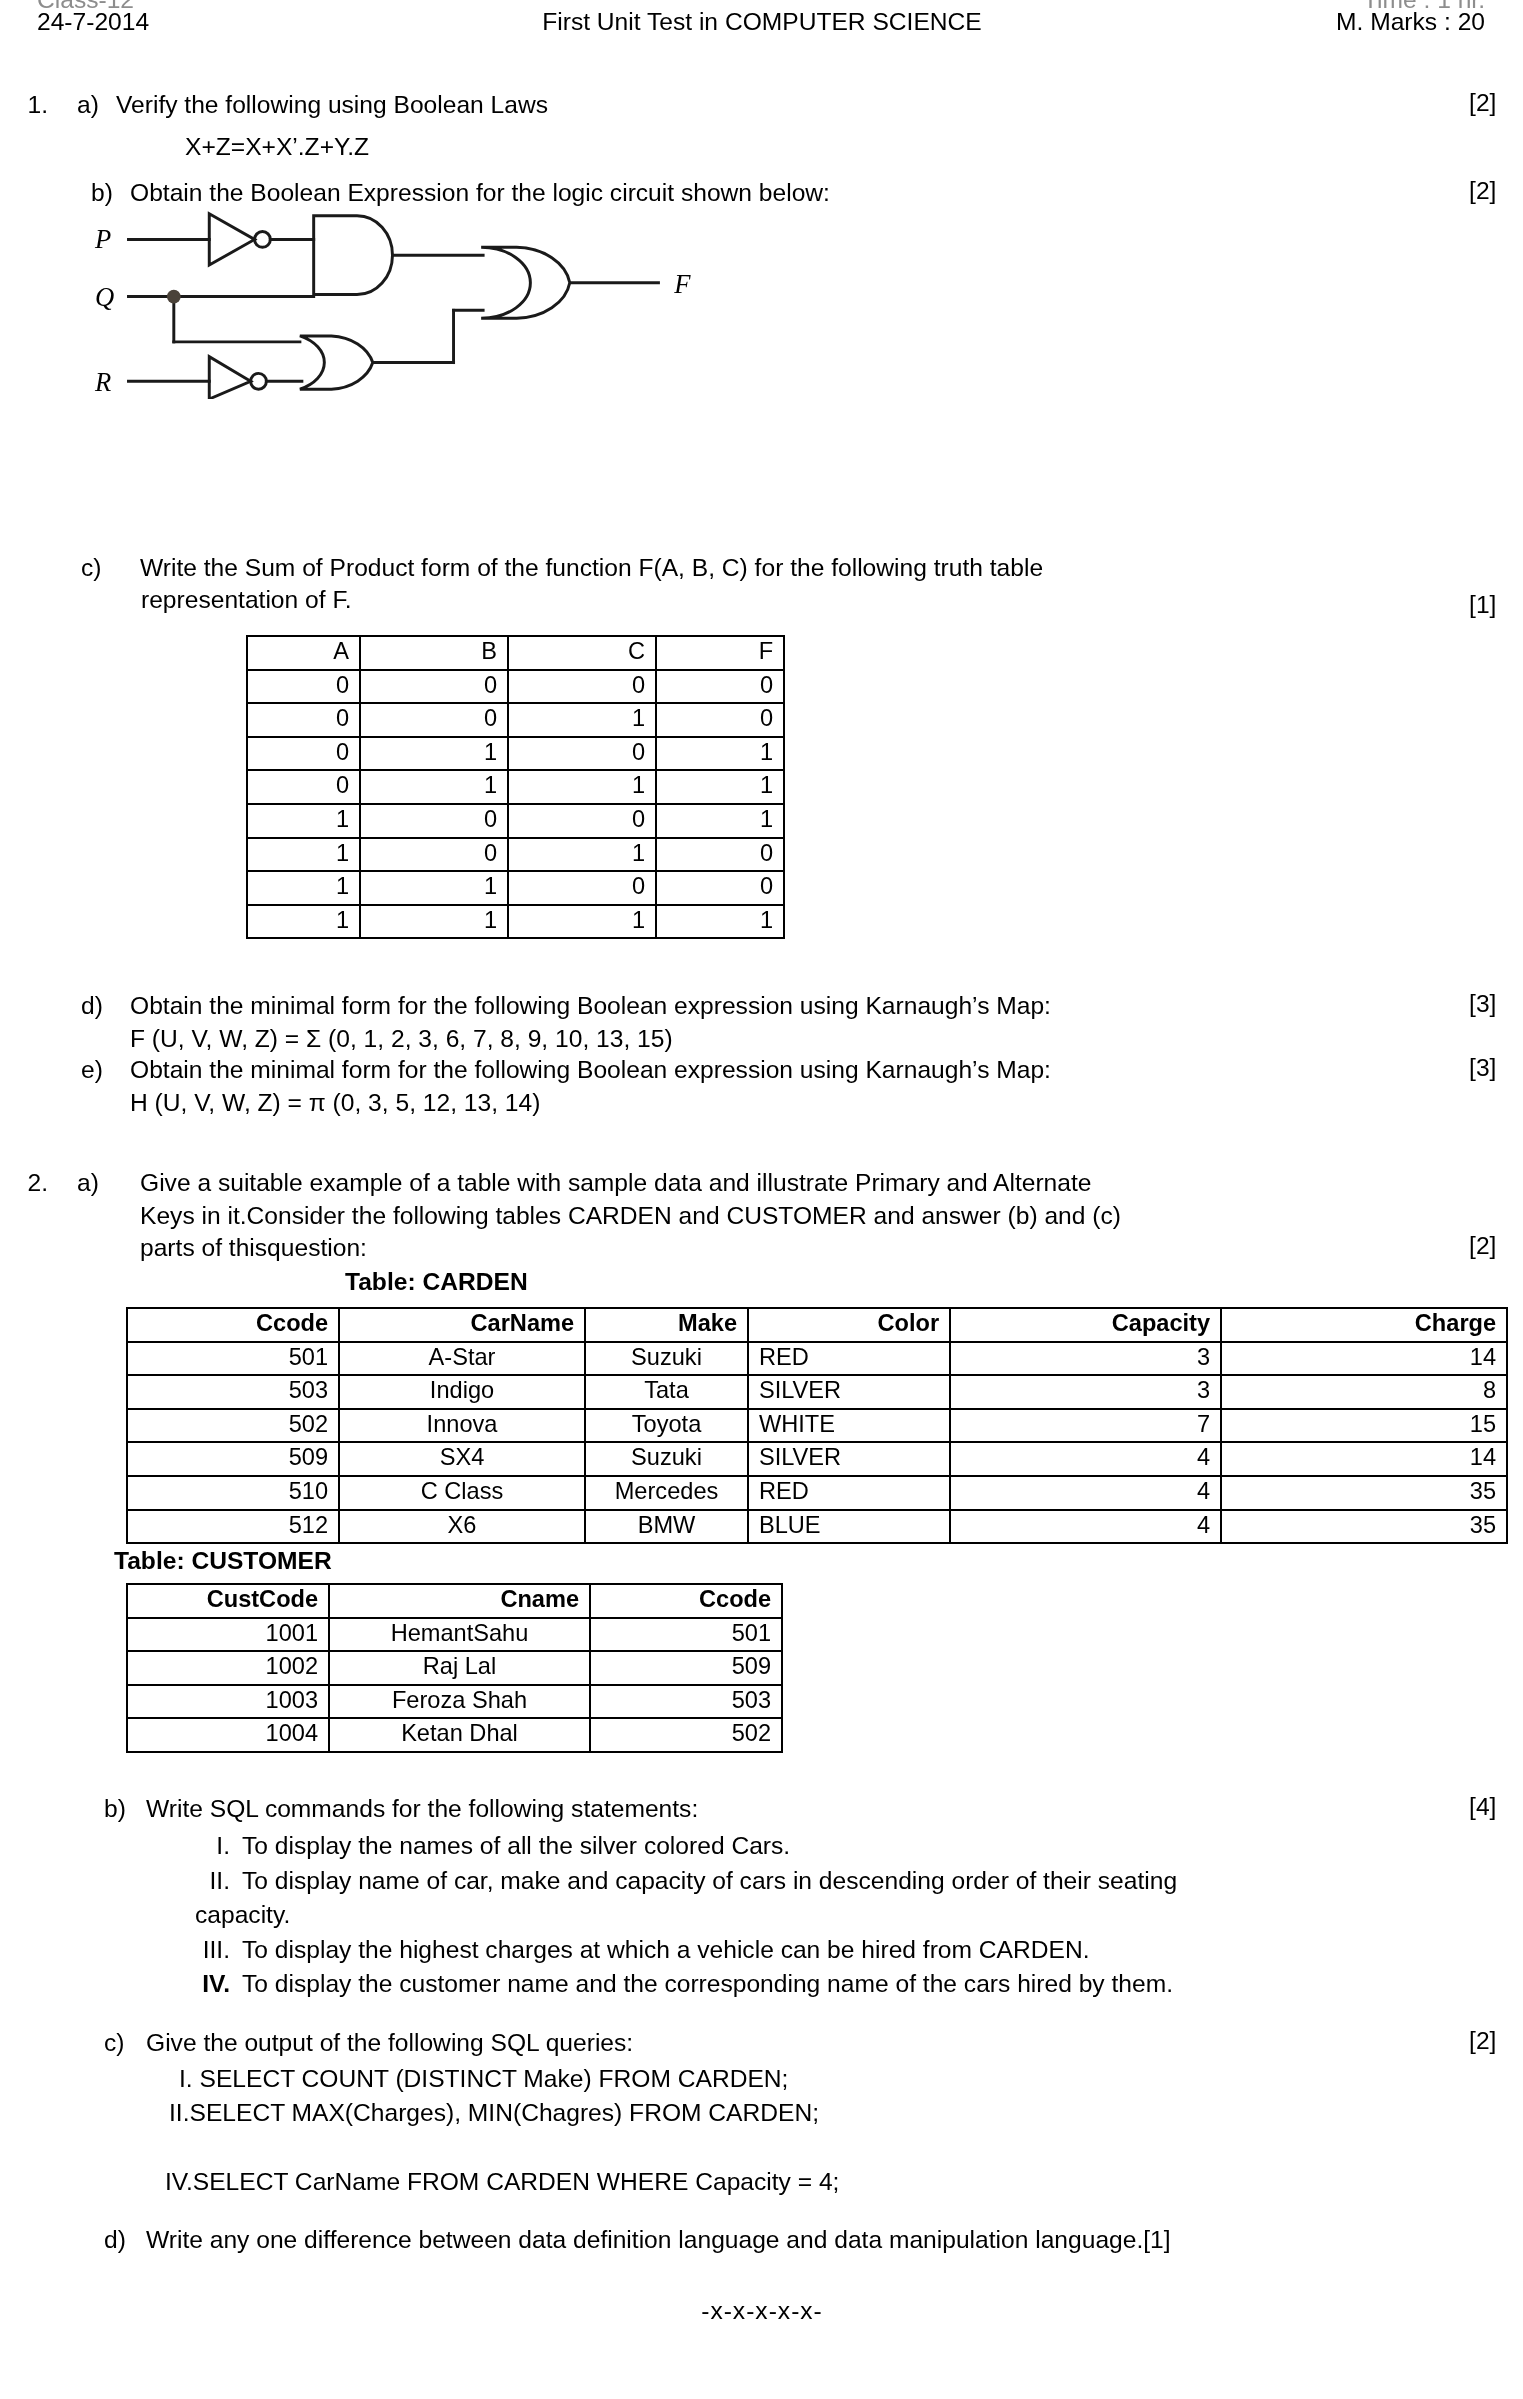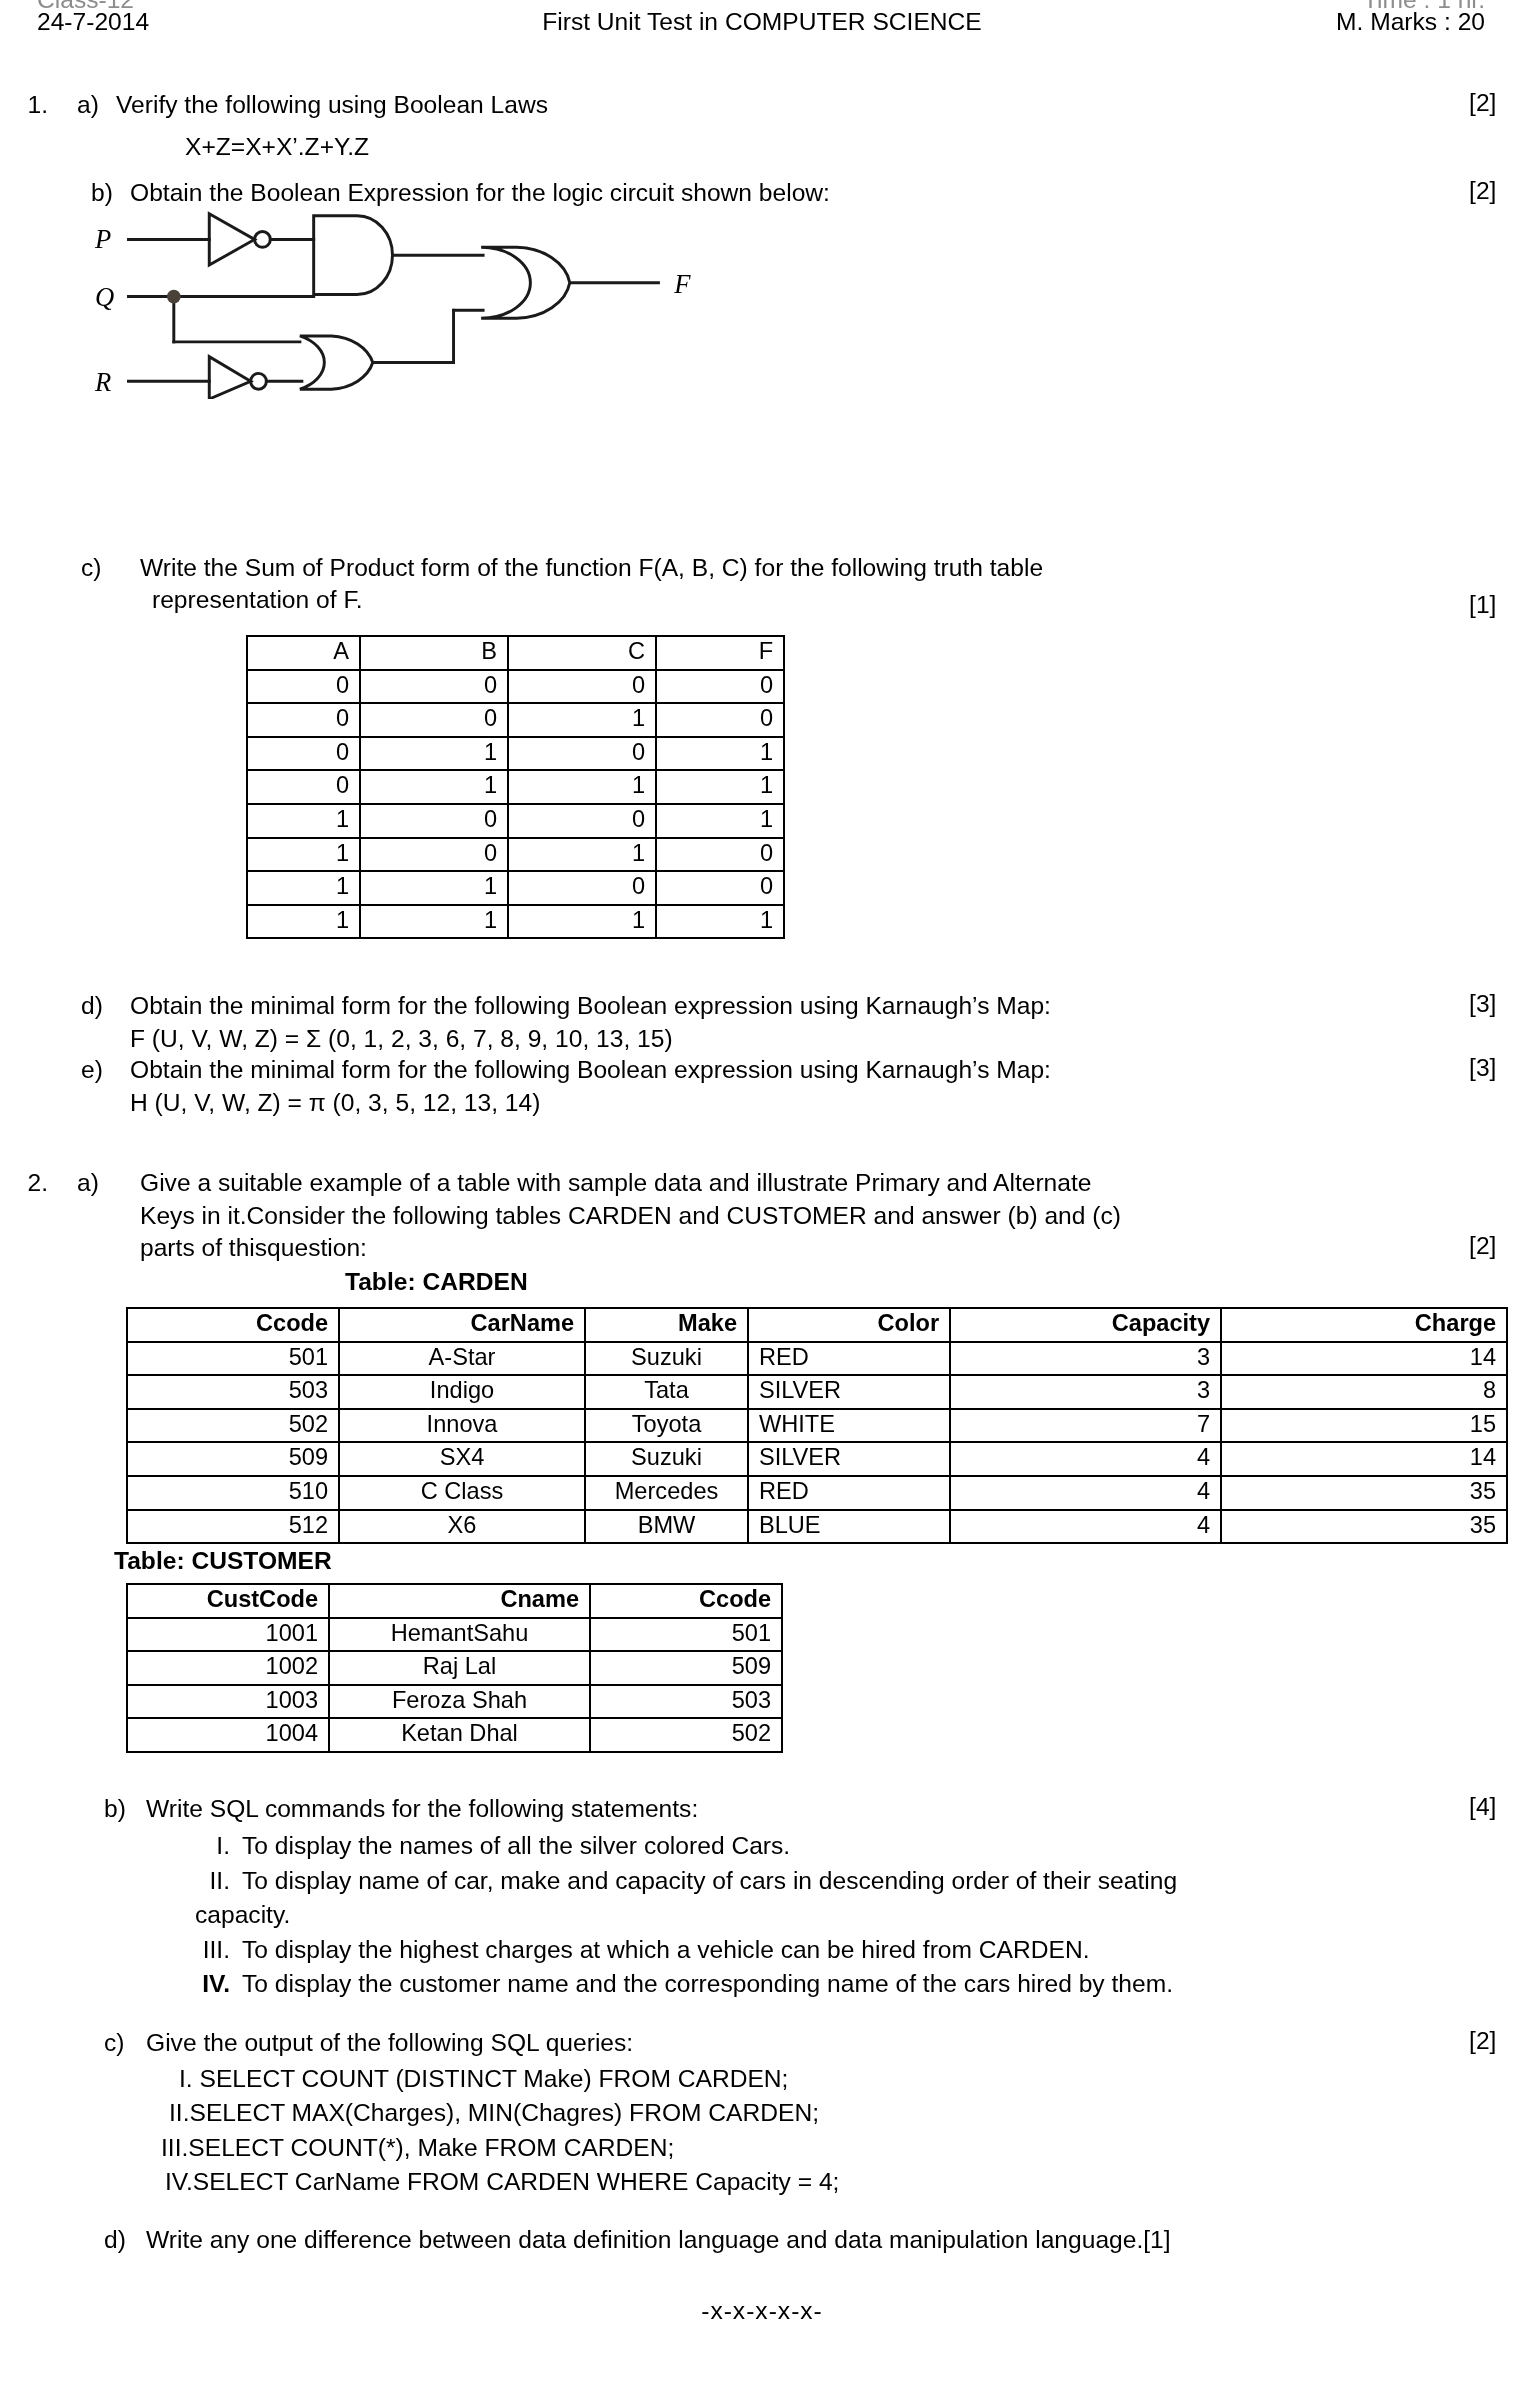--- a/index.html
+++ b/index.html
@@ -208,21 +208,21 @@
 
       <text class="lbl" x="6" y="47" fill="#000">P</text>
       <text class="lbl" x="6" y="106" fill="#000">Q</text>
       <text class="lbl" x="6" y="192" fill="#000">R</text>
       <text class="lbl" x="594" y="92" fill="#000">F</text>
     </svg>
   </div>
 
   <span class="q" style="left:81px; top:552px;">c)</span>
   <span class="q" style="left:140px; top:552px;">Write the Sum of Product form of the function F(A, B, C) for the following truth table</span>
-  <span class="q" style="left:152px; top:584px;">representation of F.</span>
+  <span class="q" style="left:141px; top:584px;">representation of F.</span>
   <span class="marks-box" style="top:591px;">[1]</span>
 
   <table class="grid" id="truth-table">
     <thead>
       <tr>
         <th class="c0">A</th>
         <th class="c1">B</th>
         <th class="c2">C</th>
         <th class="c3">F</th>
       </tr>
@@ -411,21 +411,20 @@
 
   <span class="q" style="left:169px; top:1968px; text-align:right; width:61px;font-weight:bold;">IV.</span>
   <span class="q" style="left:242px; top:1968px;">To display the customer name and the corresponding name of the cars hired by them.</span>
 
   <span class="q" style="left:104px; top:2027px;">c)</span>
   <span class="q" style="left:146px; top:2027px;">Give the output of the following SQL queries:</span>
   <span class="marks-box" style="top:2027px;">[2]</span>
 
   <span class="q" style="left:169px; top:2097px;">II.SELECT MAX(Charges), MIN(Chagres) FROM CARDEN;</span>
   <span class="q" style="left:179px; top:2063px;">I.  SELECT COUNT (DISTINCT Make) FROM CARDEN;</span>
-  <span class="q" style="left:161px; top:2132px;">III.SELECT COUNT(*), Make FROM CARDEN;</span>
   <span class="q" style="left:165px; top:2166px;">IV.SELECT CarName FROM CARDEN WHERE Capacity = 4;</span>
 
   <span class="q" style="left:104px; top:2224px;">d)</span>
   <span class="q" style="left:146px; top:2224px;">Write any one difference between data definition language and data manipulation language.[1]</span>
 
   <div class="footer" style="top:2297px;">-x-x-x-x-x-</div>
 
 </div>
 
 

